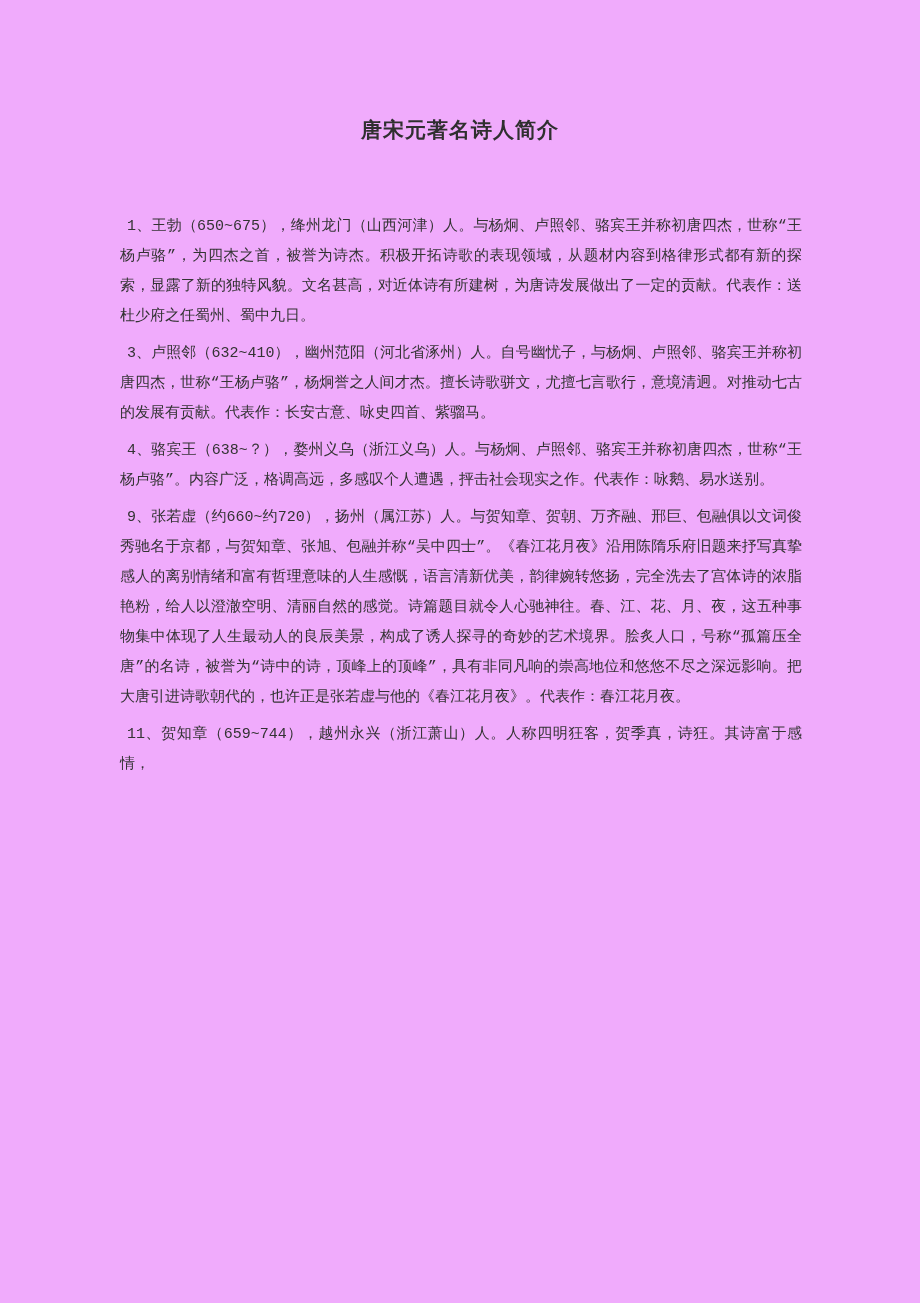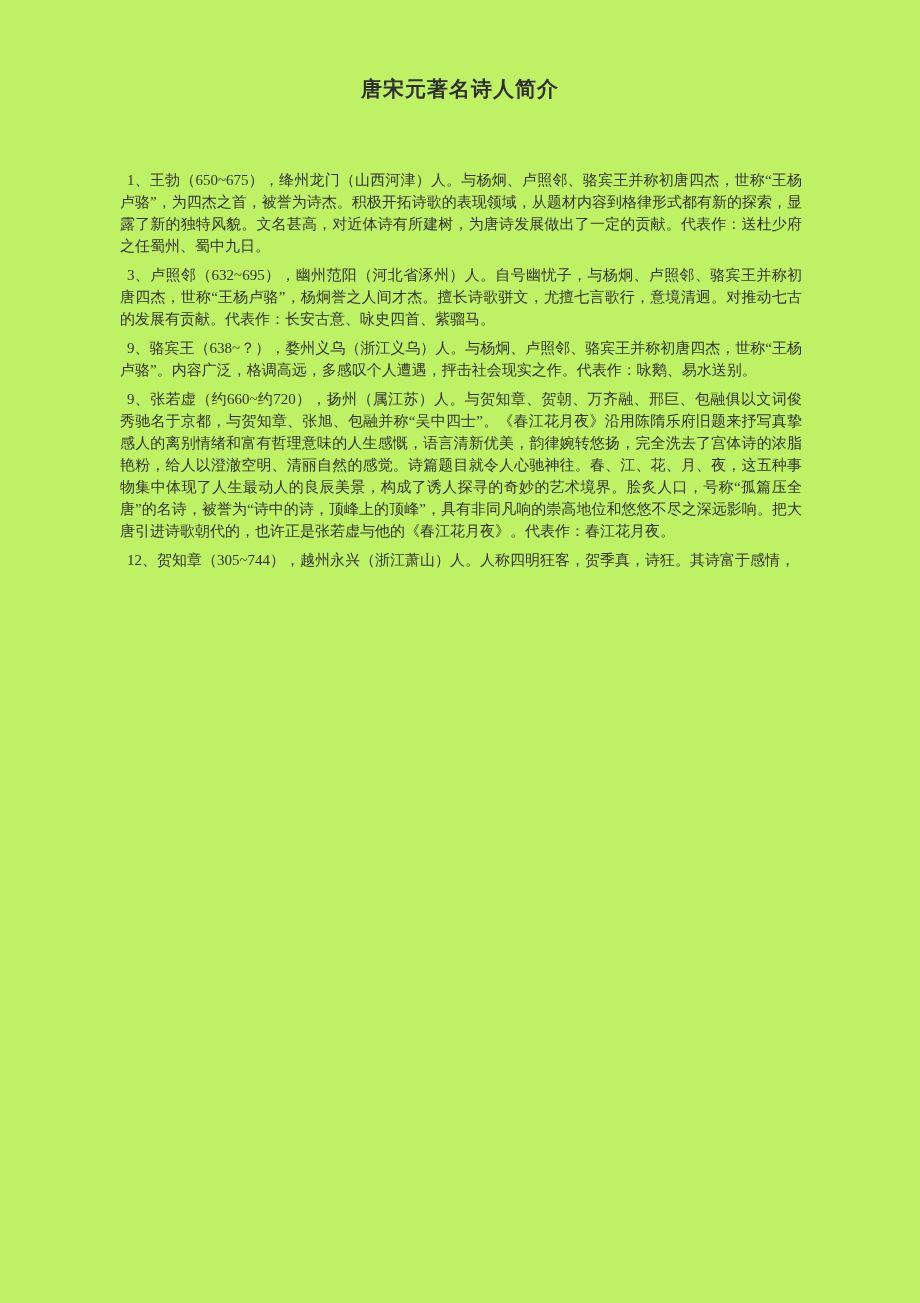--- a/index.html
+++ b/index.html
@@ -5,56 +5,56 @@
   html, body {
     margin: 0;
     padding: 0;
     background: #ffffff;
   }
   .page {
     position: relative;
     width: 920px;
     min-height: 1303px;
     margin: 0 auto;
-    background: #bef264;
+    background: #f0abfc;
     box-sizing: border-box;
-    padding-top: 72px;
-    font-family: Liberation Serif, serif;
+    padding-top: 115px;
+    font-family: Liberation Mono, monospace;
     color: #333333;
   }
   .doc-title {
     margin: 0;
     font-size: 21px;
     line-height: 34px;
     font-weight: bold;
     text-align: center;
     color: #2f2f2f;
     letter-spacing: 1px;
   }
   .doc-content {
     margin: 63px 118px 0 120px; 
   }
   .doc-content p {
     margin: 0 0 7px 0;
     font-size: 15px;
-    line-height: 22px;
+    line-height: 30px;
     text-align: justify;
     text-justify: inter-ideograph;
     text-indent: 7px;
     white-space: pre-line; 
     word-break: break-all;
     color: #333333;
   }
 </style>
 </head>
 <body>
 
 <div class="page">
   <h1 class="doc-title">唐宋元著名诗人简介</h1>
 
   <div class="doc-content">
     <p>1、王勃（650~675），绛州龙门（山西河津）人。与杨炯、卢照邻、骆宾王并称初唐四杰，世称“王杨卢骆”，为四杰之首，被誉为诗杰。积极开拓诗歌的表现领域，从题材内容到格律形式都有新的探索，显露了新的独特风貌。文名甚高，对近体诗有所建树，为唐诗发展做出了一定的贡献。代表作：送杜少府之任蜀州、蜀中九日。</p>
-    <p>3、卢照邻（632~695），幽州范阳（河北省涿州）人。自号幽忧子，与杨炯、卢照邻、骆宾王并称初唐四杰，世称“王杨卢骆”，杨炯誉之人间才杰。擅长诗歌骈文，尤擅七言歌行，意境清迥。对推动七古的发展有贡献。代表作：长安古意、咏史四首、紫骝马。</p>
-    <p>9、骆宾王（638~？），婺州义乌（浙江义乌）人。与杨炯、卢照邻、骆宾王并称初唐四杰，世称“王杨卢骆”。内容广泛，格调高远，多感叹个人遭遇，抨击社会现实之作。代表作：咏鹅、易水送别。</p>
+    <p>3、卢照邻（632~410），幽州范阳（河北省涿州）人。自号幽忧子，与杨炯、卢照邻、骆宾王并称初唐四杰，世称“王杨卢骆”，杨炯誉之人间才杰。擅长诗歌骈文，尤擅七言歌行，意境清迥。对推动七古的发展有贡献。代表作：长安古意、咏史四首、紫骝马。</p>
+    <p>4、骆宾王（638~？），婺州义乌（浙江义乌）人。与杨炯、卢照邻、骆宾王并称初唐四杰，世称“王杨卢骆”。内容广泛，格调高远，多感叹个人遭遇，抨击社会现实之作。代表作：咏鹅、易水送别。</p>
     <p>9、张若虚（约660~约720），扬州（属江苏）人。与贺知章、贺朝、万齐融、邢巨、包融俱以文词俊秀驰名于京都，与贺知章、张旭、包融并称“吴中四士”。《春江花月夜》沿用陈隋乐府旧题来抒写真挚感人的离别情绪和富有哲理意味的人生感慨，语言清新优美，韵律婉转悠扬，完全洗去了宫体诗的浓脂艳粉，给人以澄澈空明、清丽自然的感觉。诗篇题目就令人心驰神往。春、江、花、月、夜，这五种事物集中体现了人生最动人的良辰美景，构成了诱人探寻的奇妙的艺术境界。脍炙人口，号称“孤篇压全唐”的名诗，被誉为“诗中的诗，顶峰上的顶峰”，具有非同凡响的崇高地位和悠悠不尽之深远影响。把大唐引进诗歌朝代的，也许正是张若虚与他的《春江花月夜》。代表作：春江花月夜。</p>
-    <p>12、贺知章（305~744），越州永兴（浙江萧山）人。人称四明狂客，贺季真，诗狂。其诗富于感情，</p>
+    <p>11、贺知章（659~744），越州永兴（浙江萧山）人。人称四明狂客，贺季真，诗狂。其诗富于感情，</p>
   </div>
 </div>
 
 </body></html>

